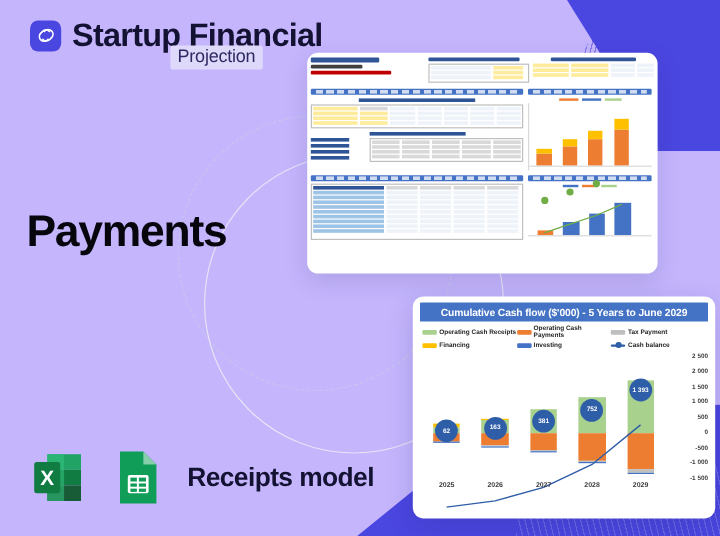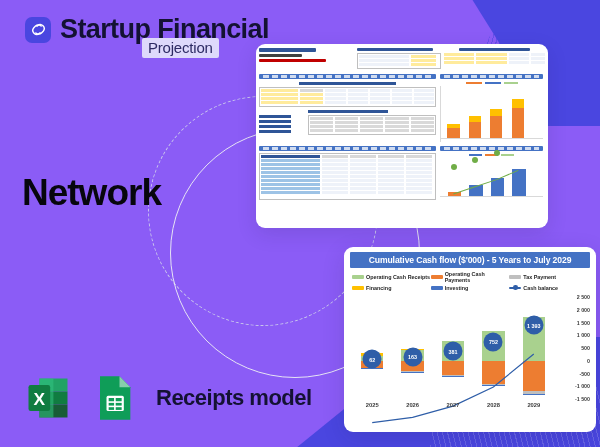--- a/index.html
+++ b/index.html
@@ -3,21 +3,21 @@
 <meta charset="utf-8">
 <style>
   * { margin:0; padding:0; box-sizing:border-box; }
   html,body { width:600px; height:447px; }
   body {
     font-family:"Liberation Sans", sans-serif;
     background:#f7f6fb;
     position:relative;
     overflow:hidden;
   }
-  #stage { position:absolute; inset:0; overflow:hidden; background:#8b5cf6; }
+  #stage { position:absolute; inset:0; overflow:hidden; background:#c4b5fd; }
 
   
   .deco { position:absolute; pointer-events:none; }
   #bg-wedge-topright {
     top:-4px; right:-2px; width:150px; height:130px;
     background:#4a46e0;
     clip-path:polygon(34% 0, 100% 0, 100% 100%, 100% 100%, 66% 100%, 12% 0);
   }
   #bg-wedge-topright2{
     top:-4px; right:-2px; width:150px; height:130px;
@@ -156,21 +156,21 @@
       <svg width="17" height="17" viewBox="0 0 24 24" aria-hidden="true">
         <path d="M15.8 7.2a5.6 5.6 0 0 0-8 0l-2.4 2.4a5.6 5.6 0 0 0 7.9 7.9l.9-.9" fill="none" stroke="#ffffff" stroke-width="2" stroke-linecap="round"></path>
         <path d="M8.2 16.8a5.6 5.6 0 0 0 8 0l2.4-2.4a5.6 5.6 0 0 0-7.9-7.9l-.9.9" fill="none" stroke="#ffffff" stroke-width="2" stroke-linecap="round"></path>
       </svg>
     </div>
     <div id="brand-title">Startup Financial</div>
   </div>
   <div id="brand-sub">Projection</div>
 
   <div id="headline">
-    <div>Network</div>
+    <div>Payments</div>
   </div>
 
   <div id="footer-row">
     <svg class="app-icon" viewBox="0 0 48 48">
       <rect x="16" y="6" width="26" height="12" fill="#21A366"></rect>
       <rect x="16" y="18" width="26" height="12" fill="#107C41"></rect>
       <rect x="16" y="30" width="26" height="12" fill="#185C37"></rect>
       <rect x="16" y="6" width="13" height="36" fill="#33C481" opacity=".55"></rect>
       <rect x="6" y="12" width="20" height="24" rx="2" fill="#107C41"></rect>
       <text x="16" y="30" font-family="'Liberation Sans',sans-serif" font-size="16" font-weight="700" fill="#ffffff" text-anchor="middle">X</text>
@@ -441,21 +441,21 @@
             <div style="position:absolute;left:34%;bottom:37px;width:6px;height:6px;border-radius:50%;background:#70ad47;transform:translateX(-50%)"></div>
             <div style="position:absolute;left:55%;bottom:44px;width:6px;height:6px;border-radius:50%;background:#70ad47;transform:translateX(-50%)"></div>
             <div style="position:absolute;left:0;right:0;bottom:3px;height:1px;background:#d9d9d9;"></div>
           </div>
         </div>
       </div>
     </div>
   </div>
 
   <div id="chart-card">
-    <div id="chart-title">Cumulative Cash flow ($'000) - 5 Years to July 2029</div>
+    <div id="chart-title">Cumulative Cash flow ($'000) - 5 Years to June 2029</div>
     <div id="chart-legend">
         <div class="legend-item">
           <span class="legend-swatch" style="background: rgb(169, 209, 142);"></span>
           <span>Operating Cash Receipts</span>
         </div>
         <div class="legend-item">
           <span class="legend-swatch" style="background: rgb(237, 125, 49);"></span>
           <span>Operating Cash Payments</span>
         </div>
         <div class="legend-item">

